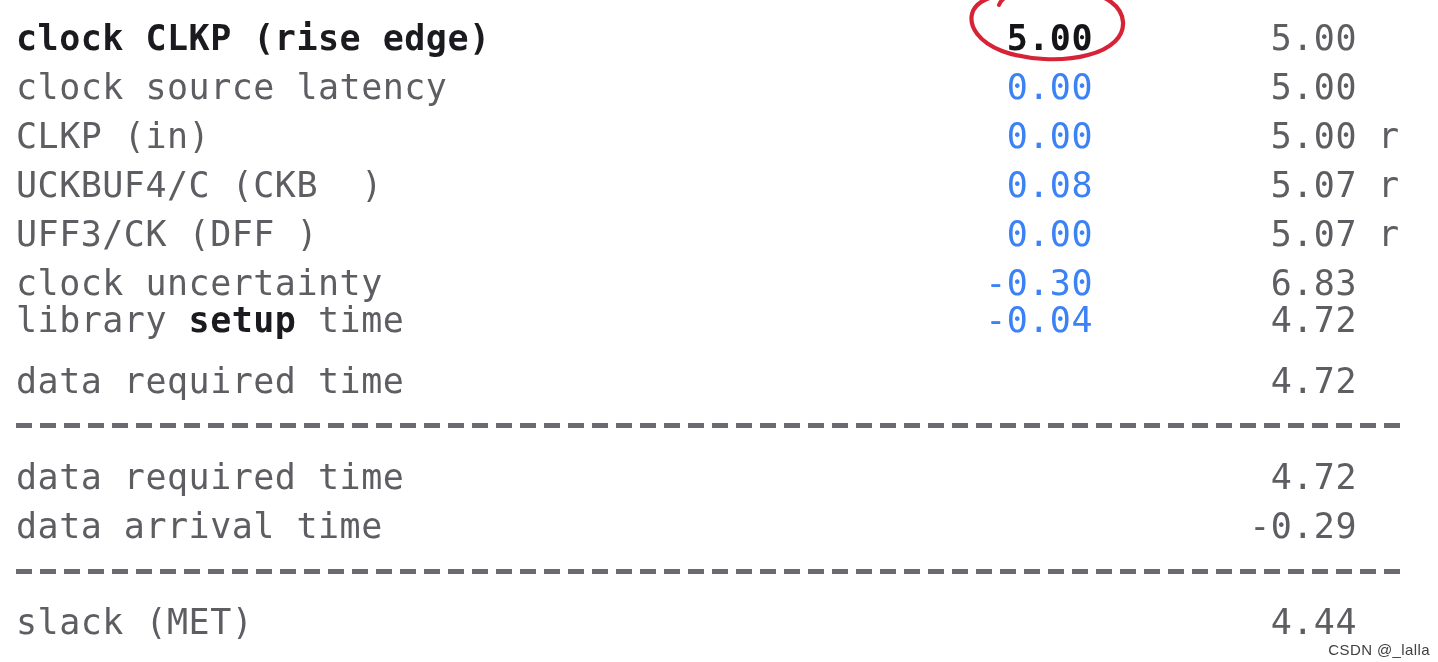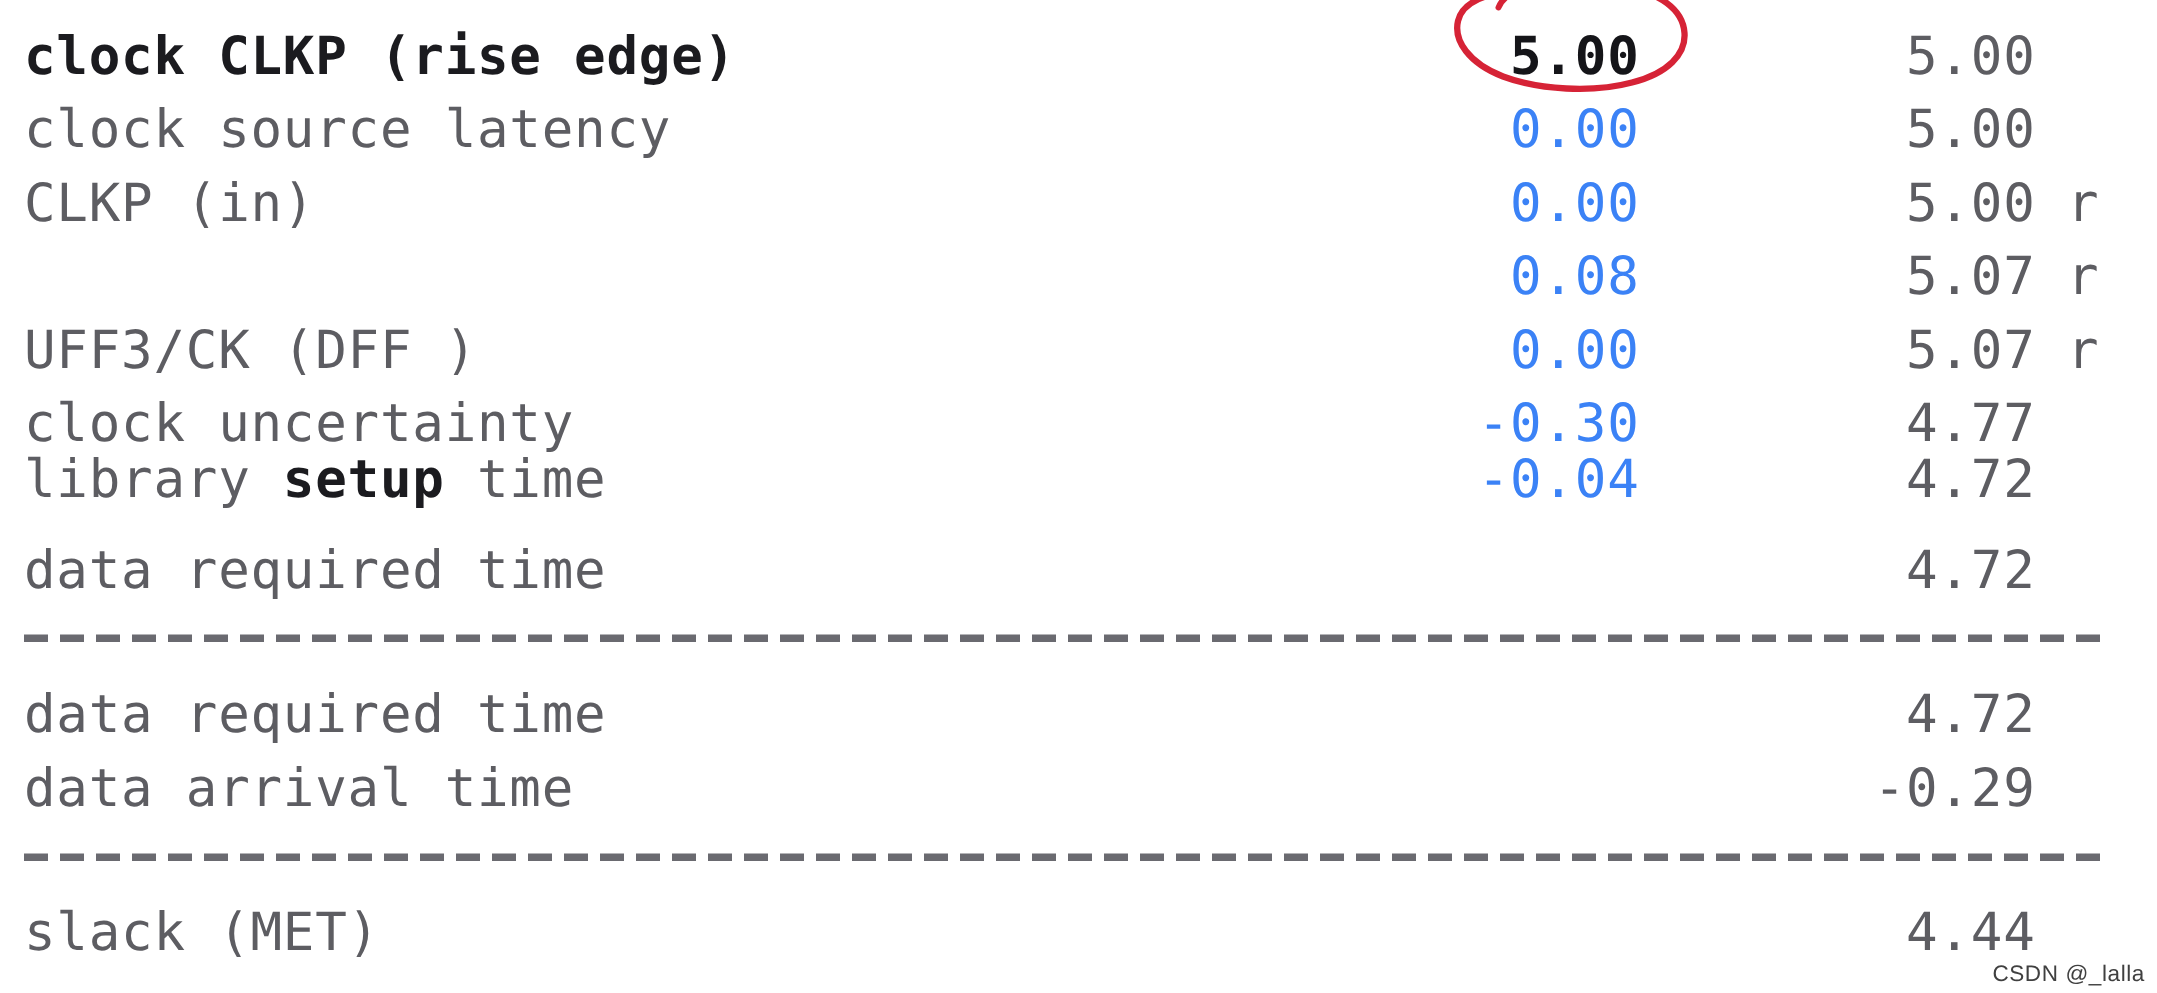--- a/index.html
+++ b/index.html
@@ -140,34 +140,35 @@
       <div class="incr">0.00</div>
       <div class="cum">5.00</div>
     </div>
     <div class="row" style="top: 112px;">
       <div class="label">CLKP (in)</div>
       <div class="incr">0.00</div>
       <div class="cum">5.00</div>
       <div class="edgeflag">r</div>
     </div>
     <div class="row" style="top: 161px;">
+      <div class="label">UCKBUF4/C (CKB  )</div>
       <div class="incr">0.08</div>
       <div class="cum">5.07</div>
       <div class="edgeflag">r</div>
     </div>
     <div class="row" style="top: 210px;">
       <div class="label">UFF3/CK (DFF )</div>
       <div class="incr">0.00</div>
       <div class="cum">5.07</div>
       <div class="edgeflag">r</div>
     </div>
     <div class="row" style="top: 259px; padding-left: 24px;">
       <div class="label">clock uncertainty</div>
       <div class="incr">-0.30</div>
-      <div class="cum">4.77</div>
+      <div class="cum">6.83</div>
     </div>
     <div class="row" style="top: 296px;">
       <div class="label">library <span class="b">setup</span> time</div>
       <div class="incr">-0.04</div>
       <div class="cum">4.72</div>
     </div>
     <div class="row" style="top: 357px;">
       <div class="label">data required time</div>
       <div class="incr"></div>
       <div class="cum">4.72</div>

